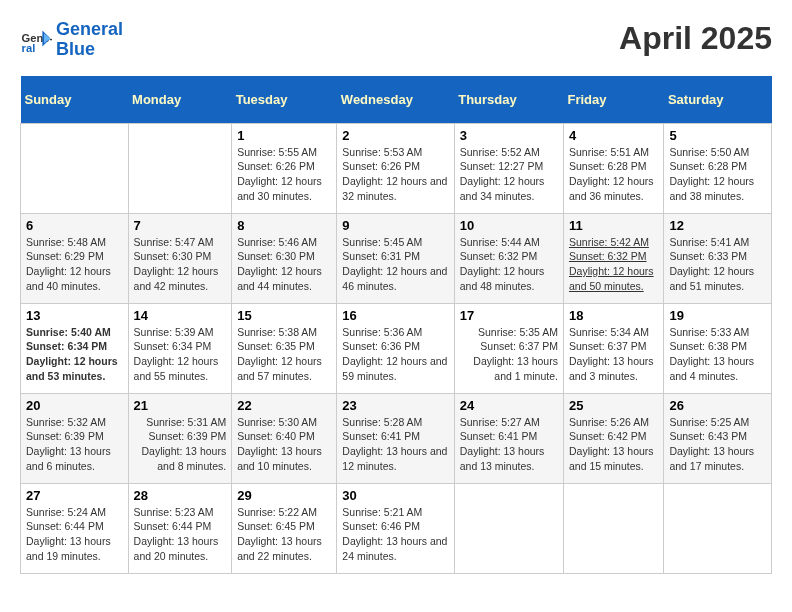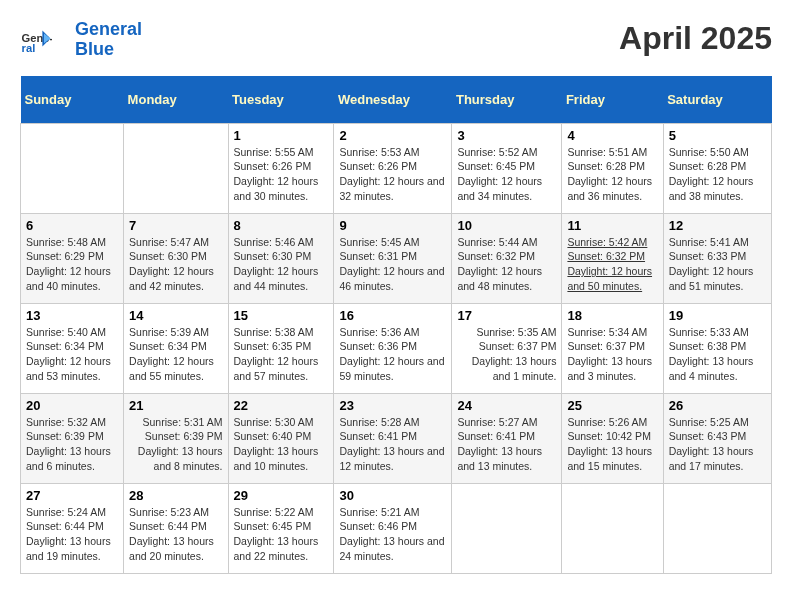--- a/index.html
+++ b/index.html
@@ -21,21 +21,20 @@
       align-items: center;
     }
     .logo-text {
       font-size: 18px;
       font-weight: bold;
       color: #333;
       line-height: 1.1;
     }
     .logo-text span {
       color: #1565c0;
-      margin-left: 19px;
     }
     .logo-icon {
       width: 32px;
       height: 32px;
       margin-right: 4px;
     }
     .title-section {
       text-align: right;
     }
     .title-section h1 {
@@ -136,21 +135,21 @@
         </td>
         <td>
           <span class="day-number">2</span>
           <div class="day-info" style="white-space: pre-line;">Sunrise: 5:53 AM
 Sunset: 6:26 PM
 Daylight: 12 hours and 32 minutes.</div>
         </td>
         <td>
           <span class="day-number">3</span>
           <div class="day-info" style="white-space: pre-line;">Sunrise: 5:52 AM
-Sunset: 6:45 PM
+Sunset: 12:27 PM
 Daylight: 12 hours and 34 minutes.</div>
         </td>
         <td>
           <span class="day-number">4</span>
           <div class="day-info" style="white-space: pre-line;">Sunrise: 5:51 AM
 Sunset: 6:28 PM
 Daylight: 12 hours and 36 minutes.</div>
         </td>
         <td>
           <span class="day-number">5</span>
@@ -199,21 +198,21 @@
         <td>
           <span class="day-number">12</span>
           <div class="day-info" style="white-space: pre-line;">Sunrise: 5:41 AM
 Sunset: 6:33 PM
 Daylight: 12 hours and 51 minutes.</div>
         </td>
       </tr>
       <tr>
         <td>
           <span class="day-number">13</span>
-          <div class="day-info" style="white-space: pre-line;">Sunrise: 5:40 AM
+          <div class="day-info" style="white-space: pre-line; font-weight: bold;">Sunrise: 5:40 AM
 Sunset: 6:34 PM
 Daylight: 12 hours and 53 minutes.</div>
         </td>
         <td>
           <span class="day-number">14</span>
           <div class="day-info" style="white-space: pre-line;">Sunrise: 5:39 AM
 Sunset: 6:34 PM
 Daylight: 12 hours and 55 minutes.</div>
         </td>
         <td>
@@ -274,21 +273,21 @@
         </td>
         <td>
           <span class="day-number">24</span>
           <div class="day-info" style="white-space: pre-line;">Sunrise: 5:27 AM
 Sunset: 6:41 PM
 Daylight: 13 hours and 13 minutes.</div>
         </td>
         <td>
           <span class="day-number">25</span>
           <div class="day-info" style="white-space: pre-line;">Sunrise: 5:26 AM
-Sunset: 10:42 PM
+Sunset: 6:42 PM
 Daylight: 13 hours and 15 minutes.</div>
         </td>
         <td>
           <span class="day-number">26</span>
           <div class="day-info" style="white-space: pre-line;">Sunrise: 5:25 AM
 Sunset: 6:43 PM
 Daylight: 13 hours and 17 minutes.</div>
         </td>
       </tr>
       <tr>

